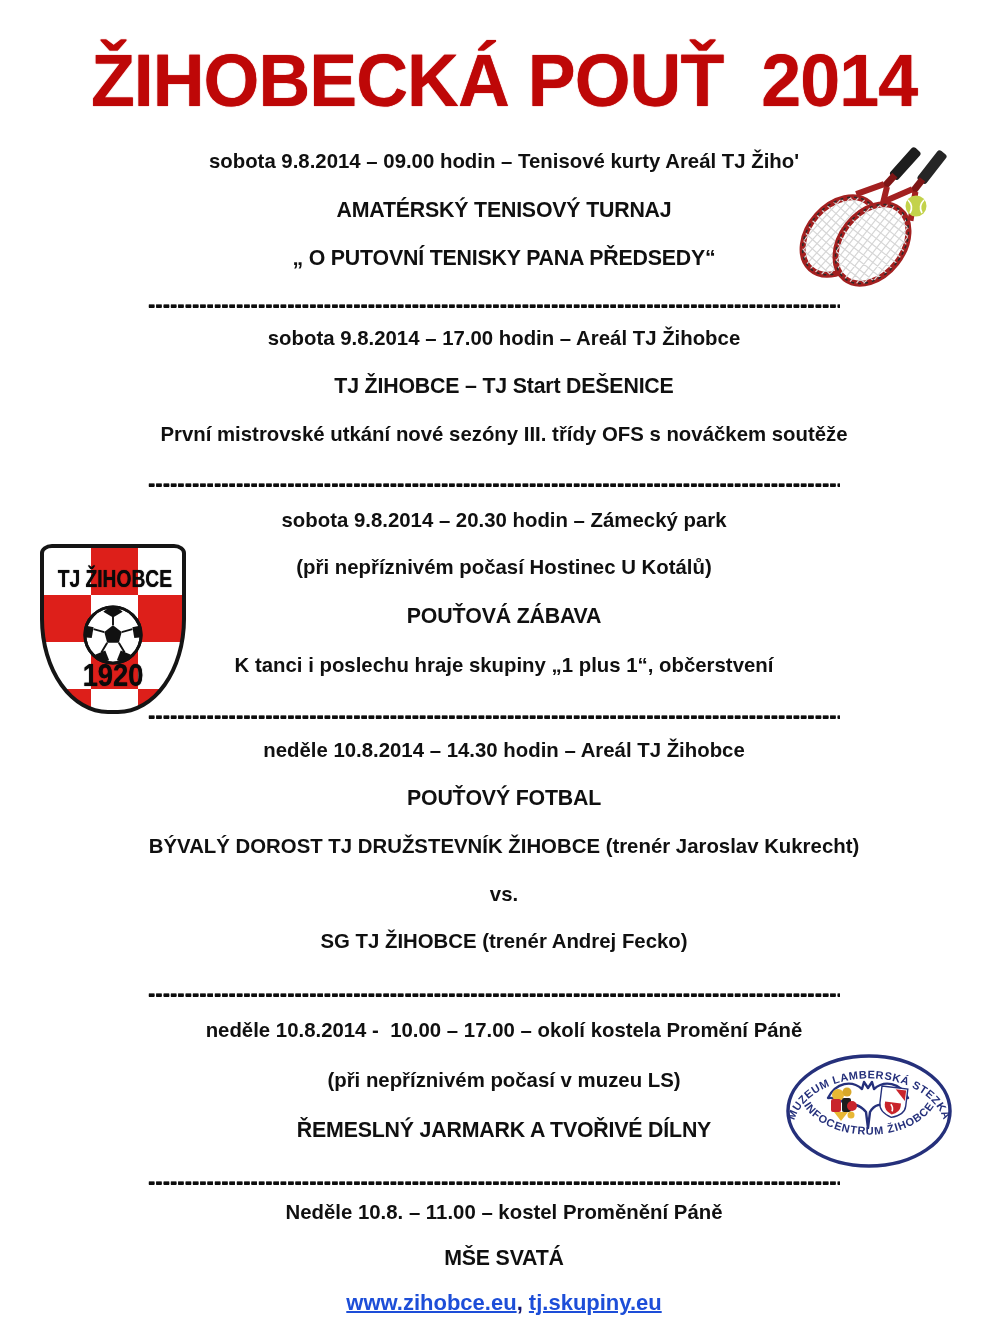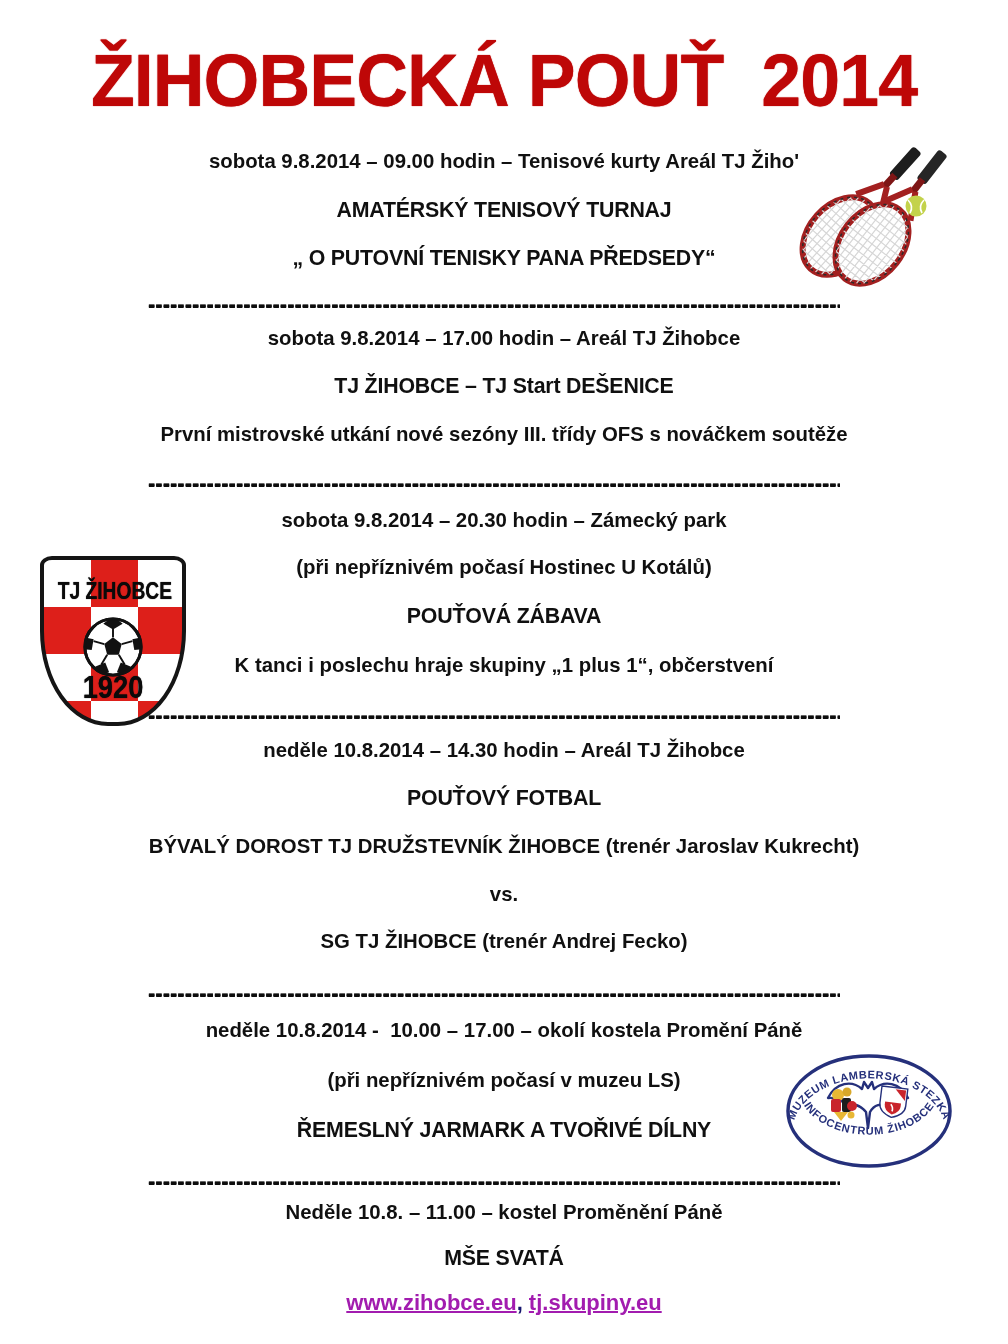--- a/index.html
+++ b/index.html
@@ -54,30 +54,30 @@
     position:absolute;
     left:0;right:0;
     top:1292px;
     text-align:center;
     font-size:22px;
     font-weight:700;
     line-height:1;
     white-space:pre;
   }
   .links-line a{
-    color:#a21caf;
+    color:#1d4ed8;
     text-decoration:underline;
     text-decoration-thickness:2px;
     cursor:pointer;
   }
   .links-line .comma{color:#15156e;text-decoration:none;}
   
   .club-logo{
     position:absolute;
-    left:40px;top:556px;
+    left:40px;top:544px;
     width:146px;height:170px;
   }
   .shield{
     position:absolute;
     left:0;top:0;
     width:138px;height:162px;
     border:4px solid #151515;
     border-radius:12px 12px 68px 68px / 9px 9px 95px 95px;
     overflow:hidden;
     background:

